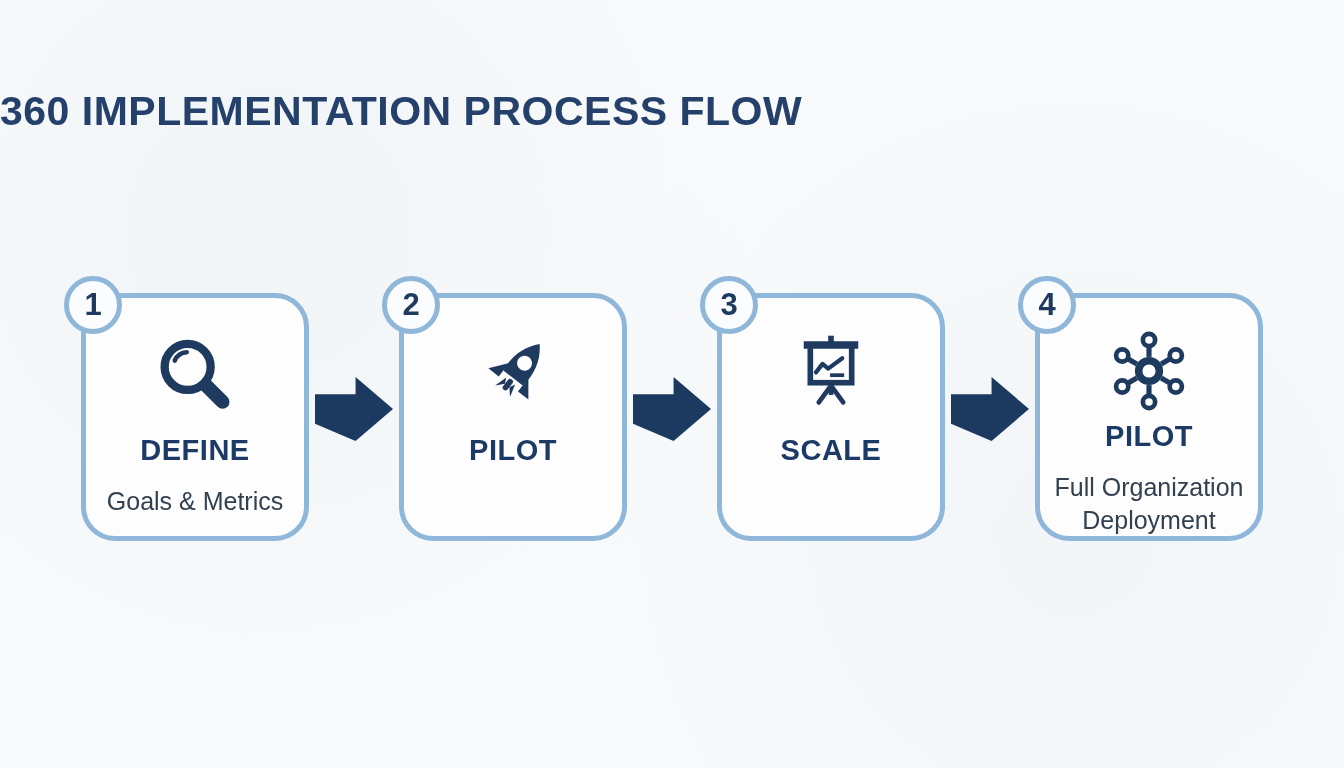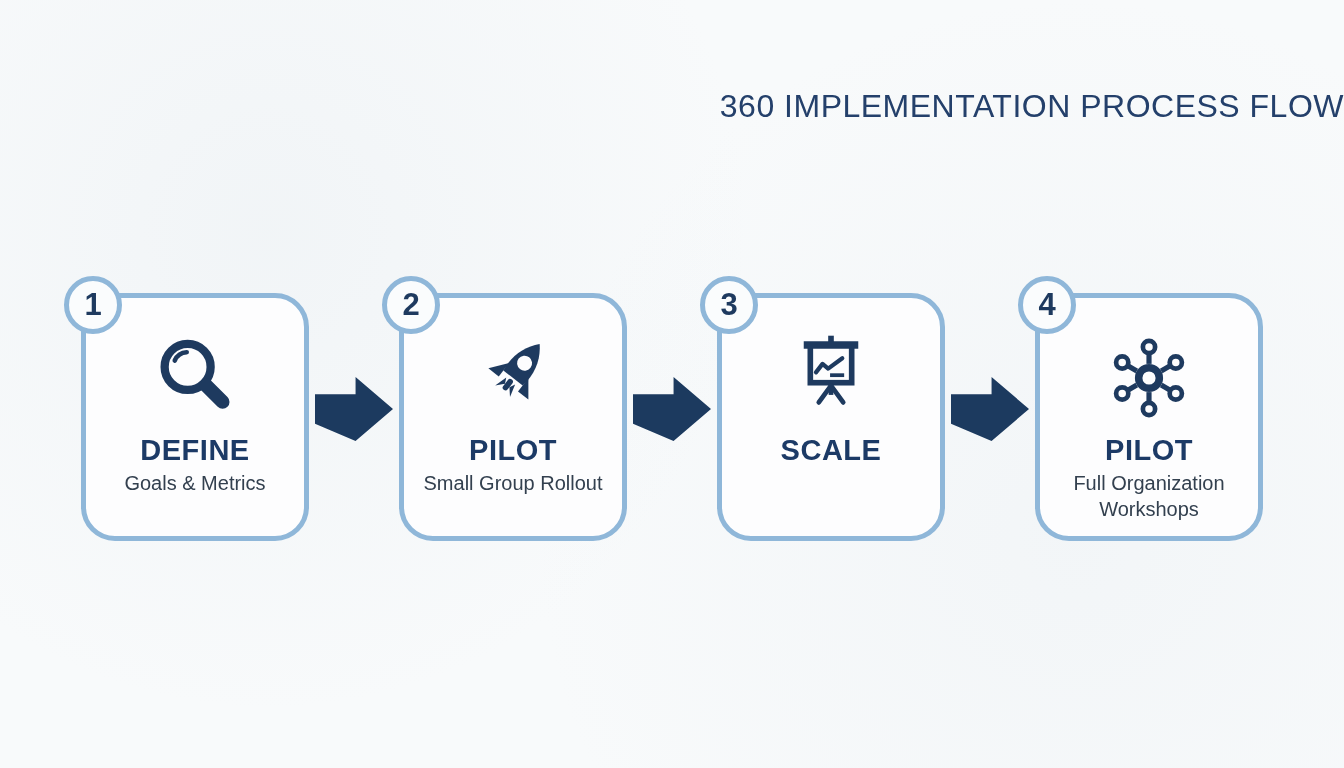--- a/index.html
+++ b/index.html
@@ -13,23 +13,23 @@
     position: relative;
     width: 1344px; height: 768px;
     background:
       radial-gradient(circle at 20% 30%, rgba(210,220,228,0.18), transparent 40%),
       radial-gradient(circle at 80% 70%, rgba(210,220,228,0.15), transparent 45%),
       #f8fafb;
   }
   .title {
     position: absolute;
     top: 88px; left: 0; right: 0;
-    text-align: right;
-    font-size: 32px;
-    font-weight: normal;
+    text-align: left;
+    font-size: 41px;
+    font-weight: bold;
     letter-spacing: 0.5px;
     color: #24406b;
   }
   .flow-row {
     position: absolute;
     top: 293px; left: 0; right: 0;
     display: flex;
     justify-content: center;
     align-items: flex-start;
   }
@@ -65,22 +65,22 @@
     justify-content: center;
   }
   .step-name {
     margin-top: 2px;
     font-size: 29px;
     font-weight: bold;
     color: #1c3a66;
     letter-spacing: 0.5px;
   }
   .step-subtitle {
-    margin-top: 3px;
-    font-size: 20px;
+    margin-top: 18px;
+    font-size: 25px;
     color: #33404f;
     text-align: center;
     line-height: 1.3;
     max-width: 196px;
   }
   .flow-arrow {
     width: 78px; height: 64px;
     background: #1c3a5f;
     clip-path: polygon(0 27%, 52% 27%, 52% 0%, 100% 50%, 52% 100%, 0 73%);
     align-self: center;
@@ -127,21 +127,20 @@
             <circle cx="50" cy="30" r="8" fill="#fdfdfe"></circle>
             <path d="M37 40 L23 58 L37 58 Z"></path>
             <path d="M63 40 L77 58 L63 58 Z"></path>
             <path d="M44 54 L40 68 L47 60 Z"></path>
             <path d="M56 54 L60 68 L53 60 Z"></path>
             <rect x="47" y="52" width="6" height="14" rx="3"></rect>
           </g>
         </svg>
       </div>
       <div class="step-name">PILOT</div>
-      <div class="step-subtitle">Small Group Rollout</div>
     </div>
 
     <div class="flow-arrow"></div>
 
     <div class="step-box">
       <div class="icon-wrap">
         <svg width="94" height="94" viewBox="0 0 100 100">
           <line x1="50" y1="5" x2="50" y2="14" stroke="#1e3a5f" stroke-width="6"></line>
           <line x1="21" y1="15" x2="79" y2="15" stroke="#1e3a5f" stroke-width="8"></line>
           <rect x="28" y="15" width="44" height="40" fill="none" stroke="#1e3a5f" stroke-width="6"></rect>
@@ -179,17 +178,17 @@
             <circle cx="50" cy="17" r="6.5"></circle>
             <circle cx="78.5" cy="33.5" r="6.5"></circle>
             <circle cx="78.5" cy="66.5" r="6.5"></circle>
             <circle cx="50" cy="83" r="6.5"></circle>
             <circle cx="21.5" cy="66.5" r="6.5"></circle>
             <circle cx="21.5" cy="33.5" r="6.5"></circle>
           </g>
         </svg>
       </div>
       <div class="step-name">PILOT</div>
-      <div class="step-subtitle">Full Organization Workshops</div>
+      <div class="step-subtitle">Full Organization Deployment</div>
     </div>
 
   </div>
 </div>
 
 </body></html>

